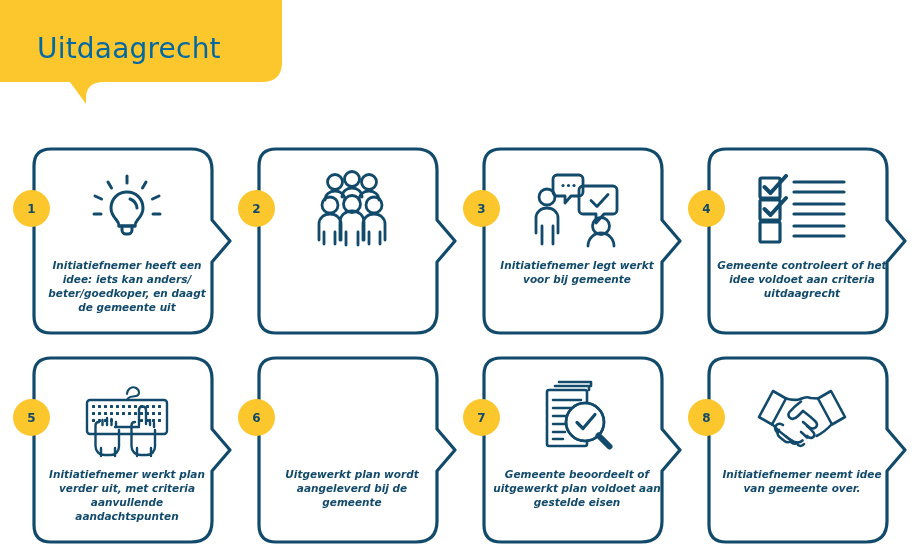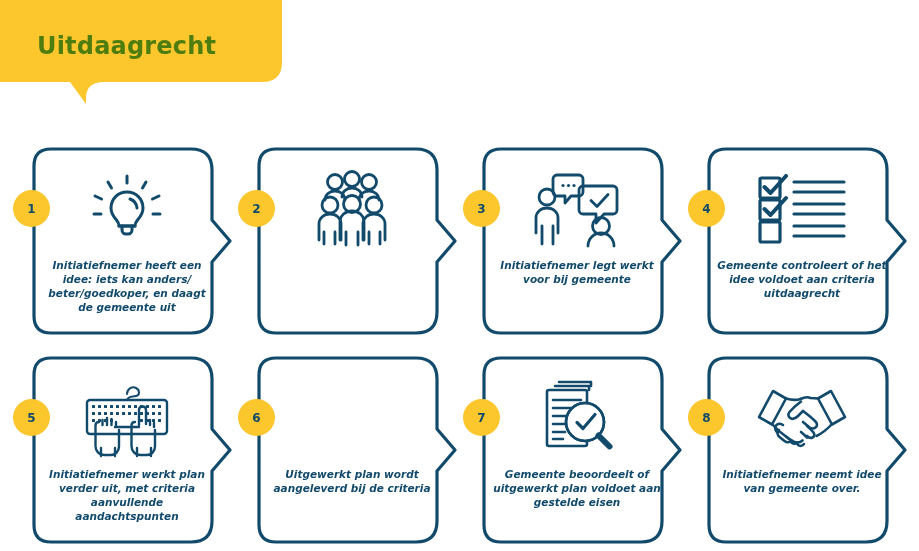--- a/index.html
+++ b/index.html
@@ -15,21 +15,21 @@
   
   .header-wrap{
     position:absolute;left:0;top:0;width:282px;height:104px;
   }
   .header-bubble{
     position:absolute;left:0;top:0;width:282px;height:104px;
   }
   .header-bubble svg{display:block;}
   .header-title{
     position:absolute;left:37px;top:32px;
-    font-size:24px;font-weight:bold;color:#4d7c0f;
+    font-size:28px;font-weight:normal;color:#0369a1;
     letter-spacing:.2px;
     font-family:"DejaVu Sans","Liberation Sans",sans-serif;
     white-space:nowrap;
   }
 
   
   .grid{
     position:absolute;left:0;top:132px;width:919px;height:419px;
   }
   .card{
@@ -265,21 +265,21 @@
     <div class="caption">Initiatiefnemer werkt plan verder uit, met criteria aanvullende aandachtspunten</div>
   </div>
 
   <div class="card c1 r1">
     <div class="card-shape">
       <svg width="204" height="190" viewBox="0 0 204 190">
         <path d="M20,3 H160 Q181,3 181,24 V74 L199,95 L181,116 V166 Q181,187 160,187 H20 Q3,187 3,170 V20 Q3,3 20,3 Z" fill="none" stroke="#124A6B" stroke-width="3.2" stroke-linejoin="round" stroke-linecap="round"></path>
       </svg>
     </div>
     <div class="badge">6</div>
-    <div class="caption">Uitgewerkt plan wordt aangeleverd bij de criteria</div>
+    <div class="caption">Uitgewerkt plan wordt aangeleverd bij de gemeente</div>
   </div>
 
   <div class="card c2 r1">
     <div class="card-shape">
       <svg width="204" height="190" viewBox="0 0 204 190">
         <path d="M20,3 H160 Q181,3 181,24 V74 L199,95 L181,116 V166 Q181,187 160,187 H20 Q3,187 3,170 V20 Q3,3 20,3 Z" fill="none" stroke="#124A6B" stroke-width="3.2" stroke-linejoin="round" stroke-linecap="round"></path>
       </svg>
     </div>
     <div class="badge">7</div>
     <div class="icon-box">

